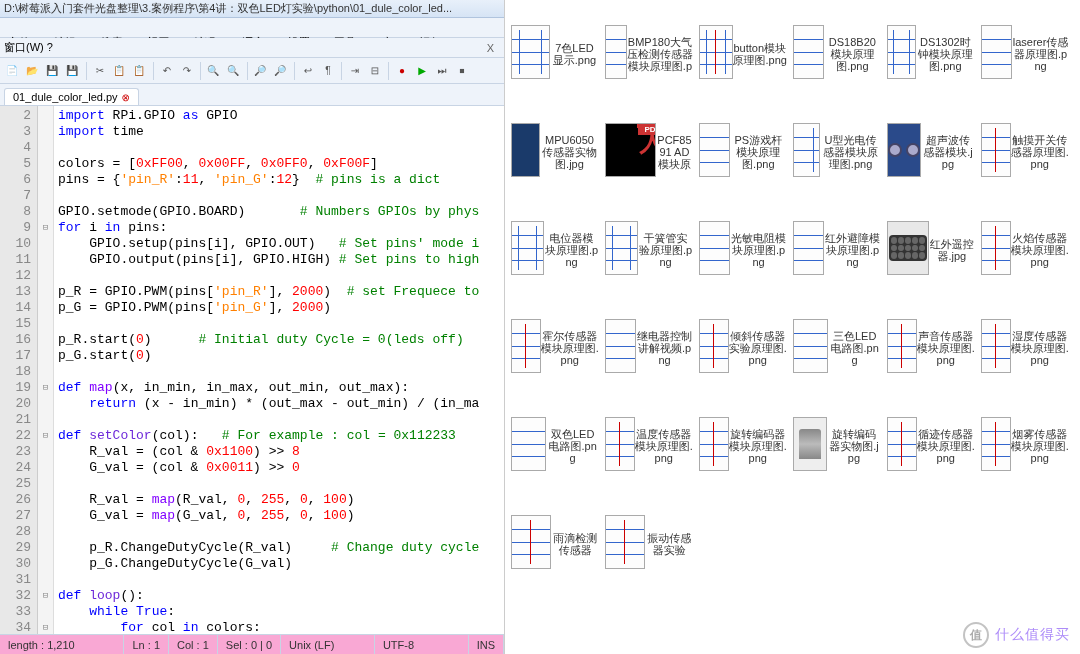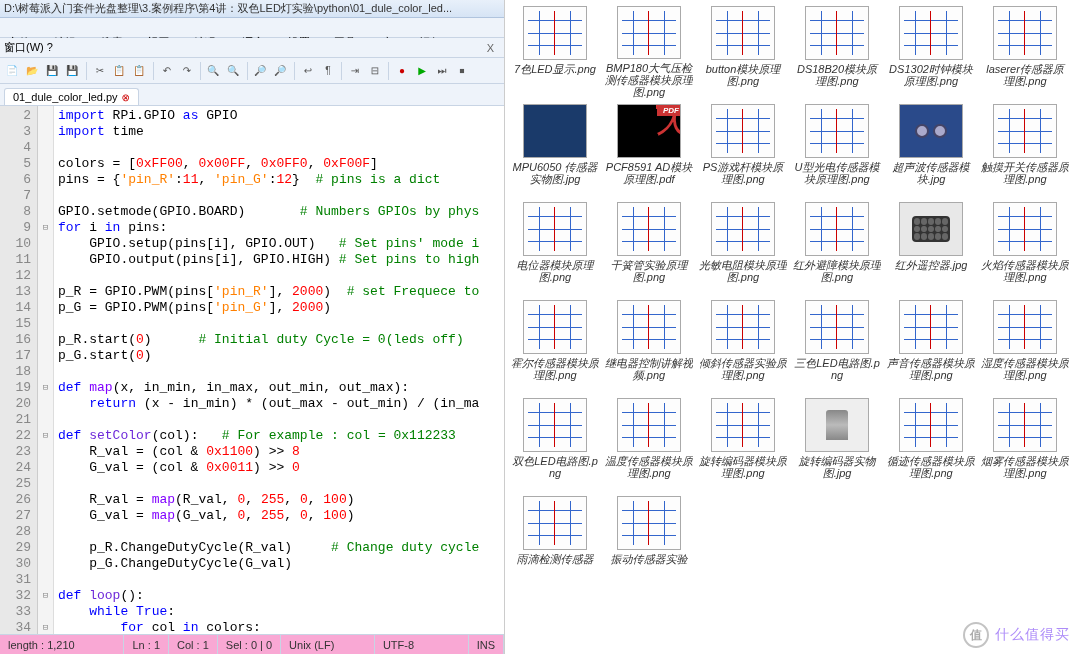--- a/index.html
+++ b/index.html
@@ -24,21 +24,21 @@
 .kw { color: #0000ff; }
 .num { color: #ff8000; }
 .str-red { color: #ff0000; }
 .comment { color: #008000; }
 .ident { color: #6d28d9; }
 .purple { color: #8000ff; }
 .status-bar { height: 20px; background: #f9a8d4; border-top: 1px solid #c8d4e4; display: flex; align-items: center; font-size: 11px; color: #333; }
 .status-cell { border-right: 1px solid #c8d4e4; padding: 0 8px; height: 100%; display: flex; align-items: center; }
 .file-pane { flex: 1; background: #fff; padding: 4px; overflow: hidden; position: relative; }
 .file-grid { display: flex; flex-wrap: wrap; gap: 2px; align-content: flex-start; }
-.file-tile { width: 92px; height: 96px; display: flex; flex-direction: column; align-items: center; padding: 2px; cursor: default; font-style: italic; }
+.file-tile { width: 92px; height: 96px; display: flex; align-items: center; padding: 2px; cursor: default; }
 .thumb { width: 64px; height: 54px; border: 1px solid #aaa; background: #fdfdfd; display: flex; align-items: center; justify-content: center; overflow: hidden; position: relative; }
 .thumb-circuit::before { content: ""; display: block; width: 54px; height: 44px; background:
   linear-gradient(90deg, transparent 48%, #c00 48%, #c00 50%, transparent 50%),
   linear-gradient(0deg, transparent 48%, #36c 48%, #36c 50%, transparent 50%),
   linear-gradient(90deg, transparent 20%, #36c 20%, #36c 22%, transparent 22%, transparent 78%, #36c 78%, #36c 80%, transparent 80%),
   linear-gradient(0deg, transparent 20%, #36c 20%, #36c 22%, transparent 22%, transparent 78%, #36c 78%, #36c 80%, transparent 80%);
 }
 .thumb-pdf { background: #000000; color: #d00; font-weight: bold; font-size: 28px; display: flex; align-items: flex-start; justify-content: center; position: relative; padding-left: 44px; }
 .thumb-pdf::before { content: ""; position: absolute; top: -8px; width: 30px; height: 12px; background: #d33; color: #fff; font-size: 8px; display: flex; align-items: center; justify-content: center; }
 .pdf-badge { position: absolute; top: 0; width: 28px; height: 11px; background: #cc3333; color: #fff; font-size: 8px; font-weight: bold; display: flex; align-items: center; justify-content: center; }

